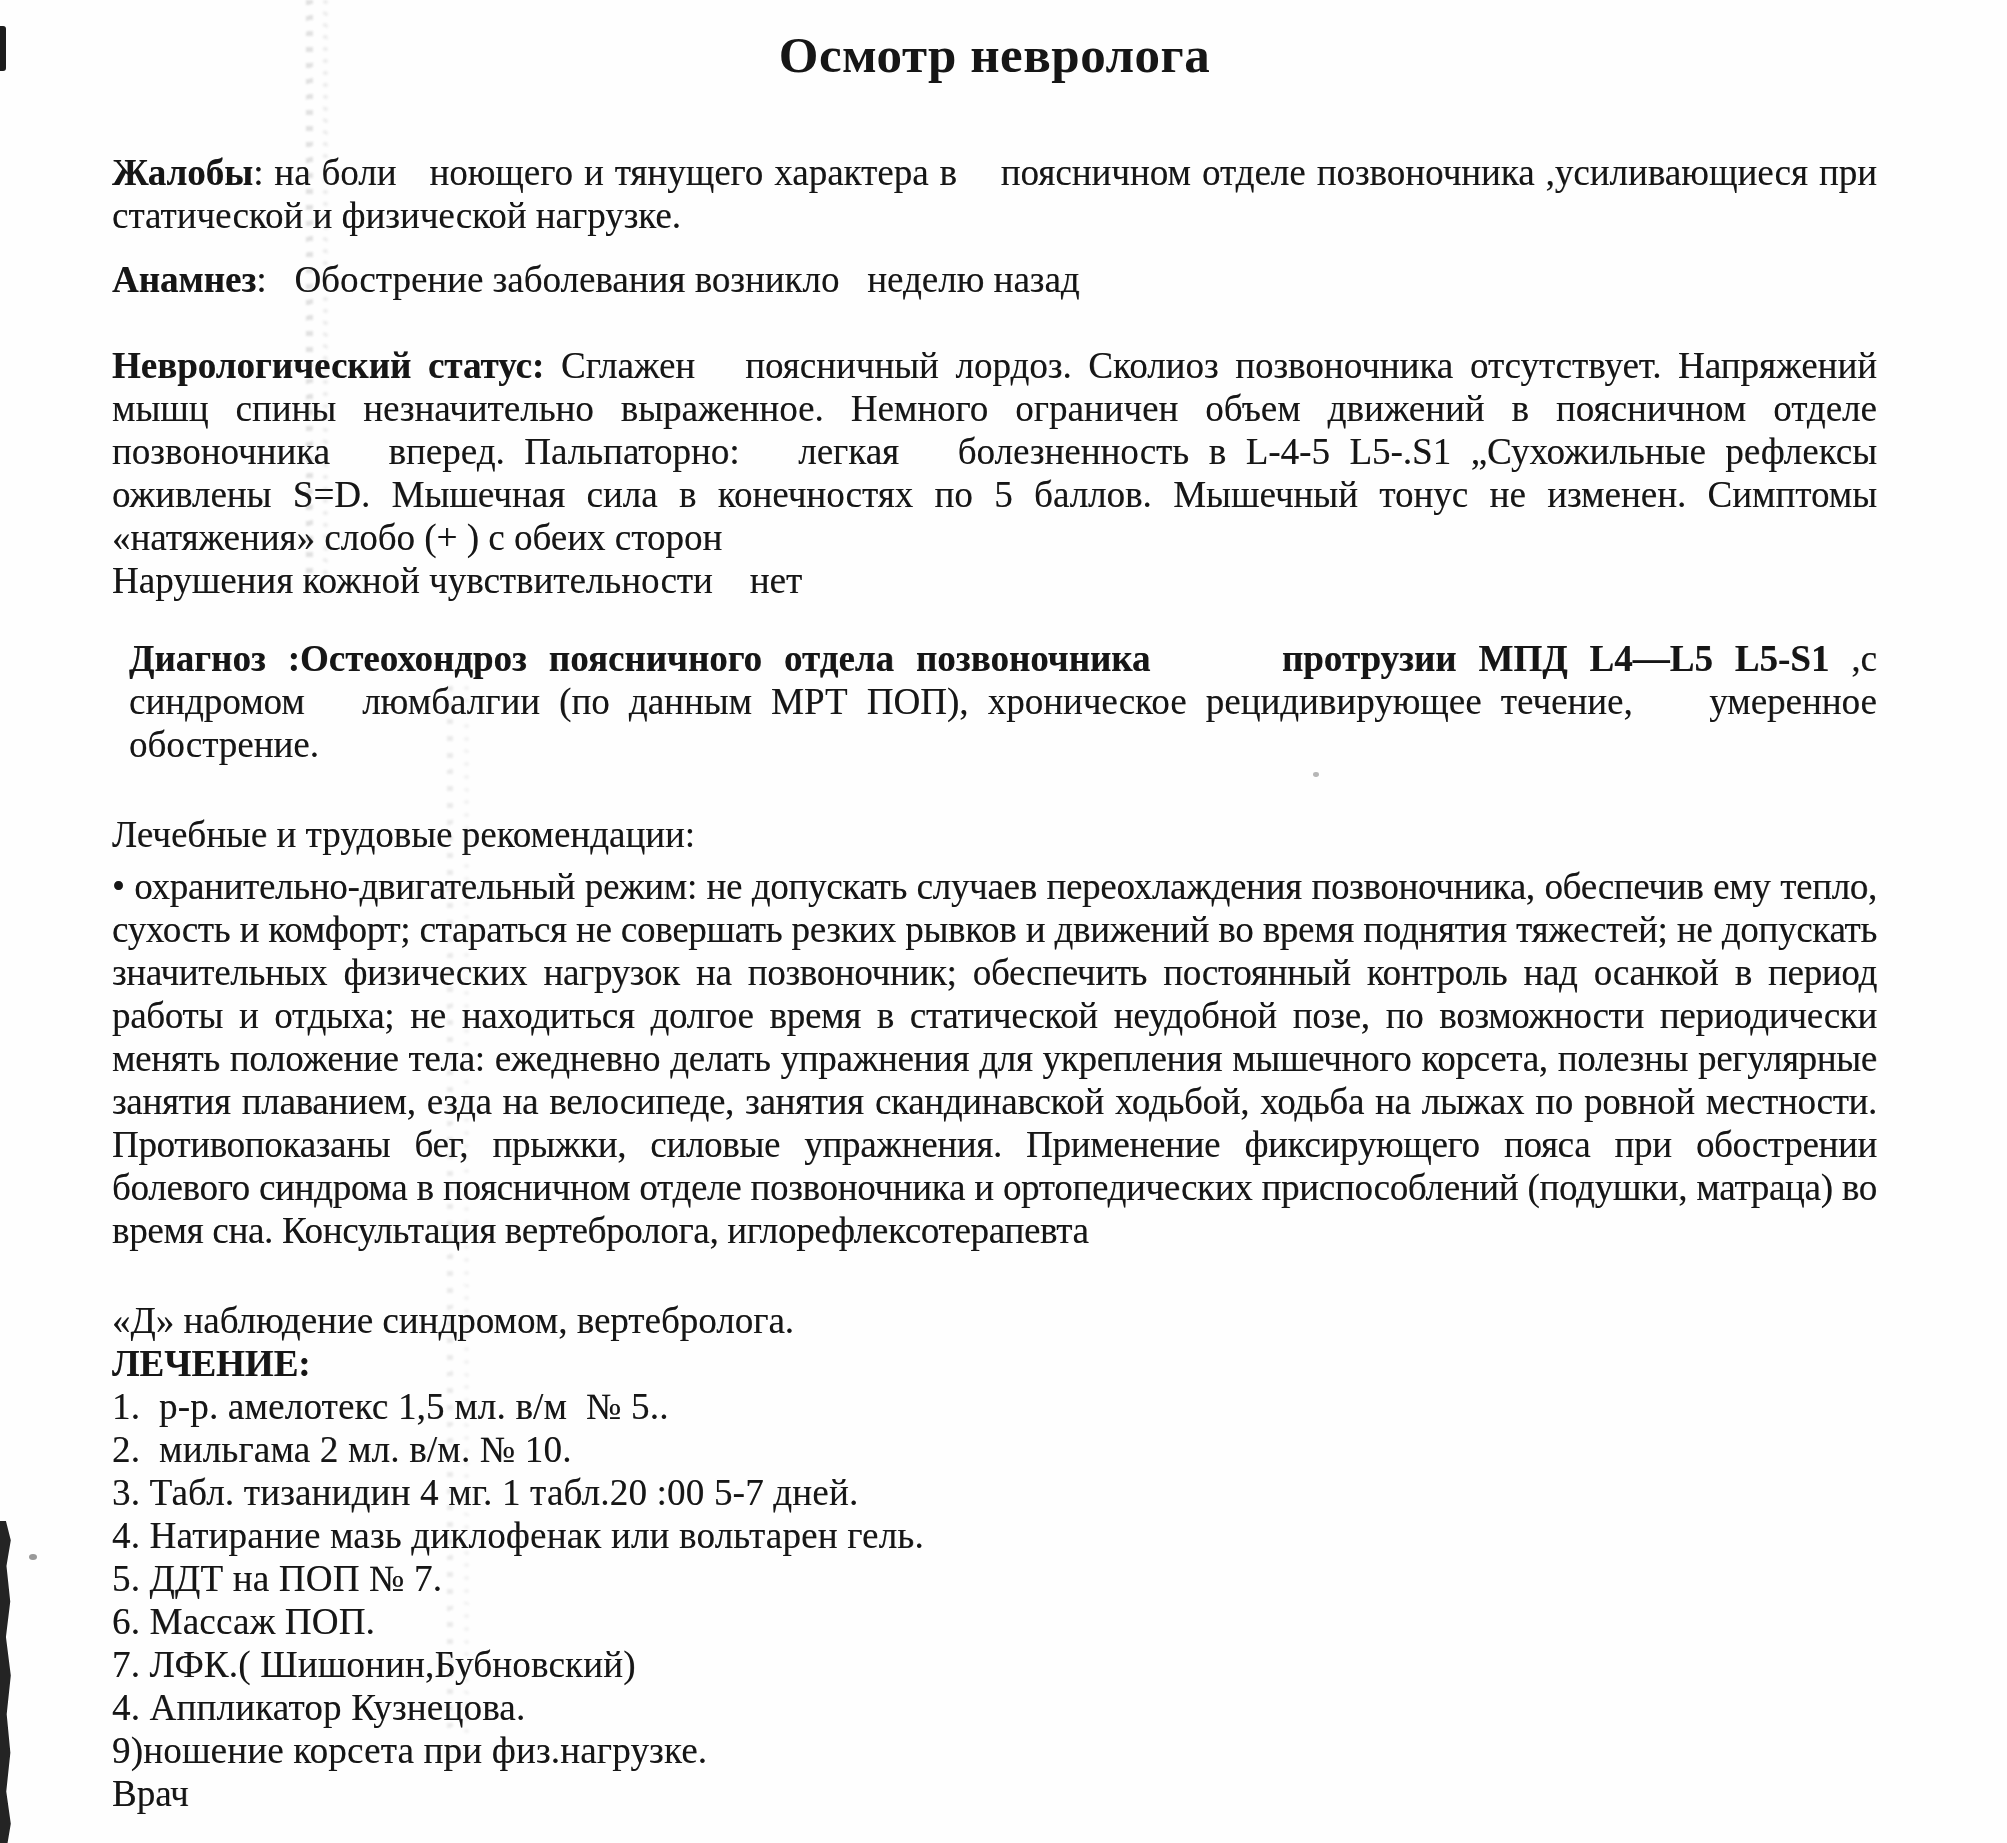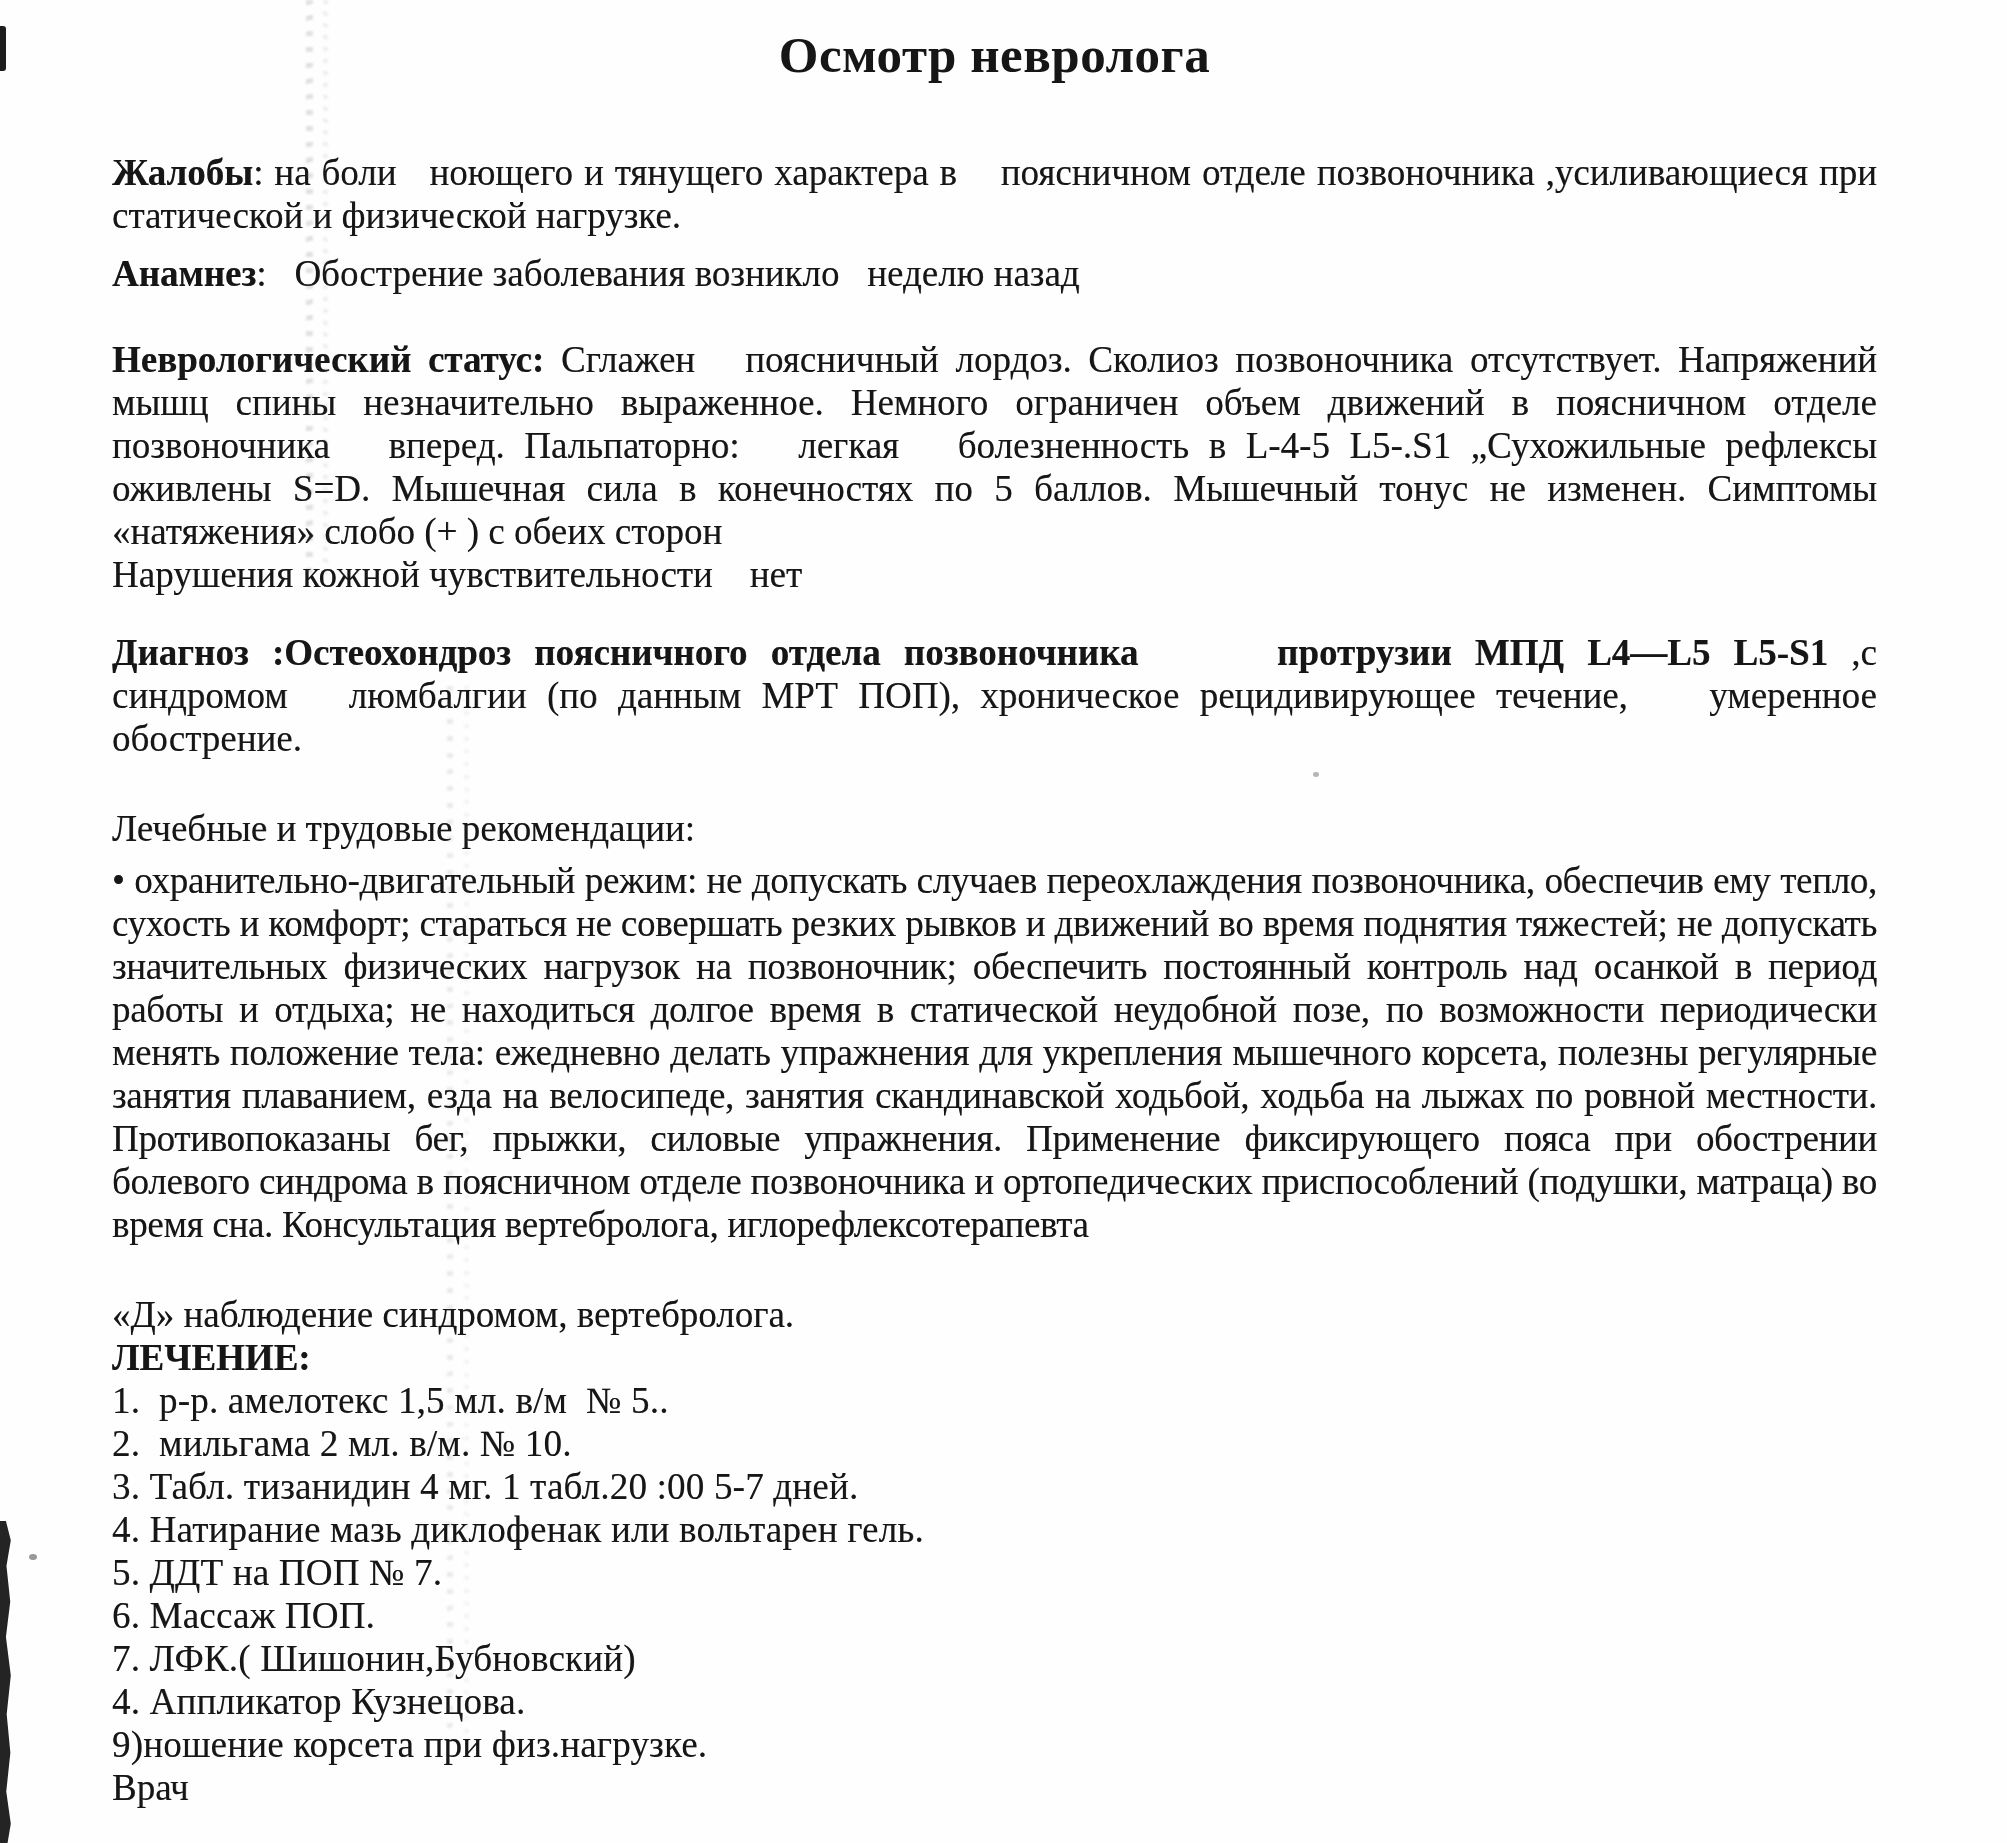--- a/index.html
+++ b/index.html
@@ -27,23 +27,23 @@
   .para{
     margin:0;
     font-size:37px;
     line-height:43px;
     text-align:justify;
     white-space:pre-wrap;
     text-shadow:0.3px 0.3px 0.5px rgba(0,0,0,0.45);
   }
   .b{font-weight:bold;}
   .m-complaints{margin-top:66px;}
-  .m-anamnesis{margin-top:15px;}
+  .m-anamnesis{margin-top:21px;}
   .m-neuro{margin-top:43px;}
-  .m-diagnosis{margin-top:35px;word-spacing:3.9px;}
+  .m-diagnosis{margin-top:35px;word-spacing:3.9px;margin-left:17px;}
   .m-rec-head{margin-top:47px;}
   .m-bullet{margin-top:9.8px;letter-spacing:-0.3px;}
   .m-observation{margin-top:47px;}
   .line{
     font-size:37px;line-height:43px;white-space:pre-wrap;
     text-shadow:0.3px 0.3px 0.5px rgba(0,0,0,0.45);
     font-family:Liberation Serif, serif;
   }
   .treatment-list .line{letter-spacing:0.2px;}
   

